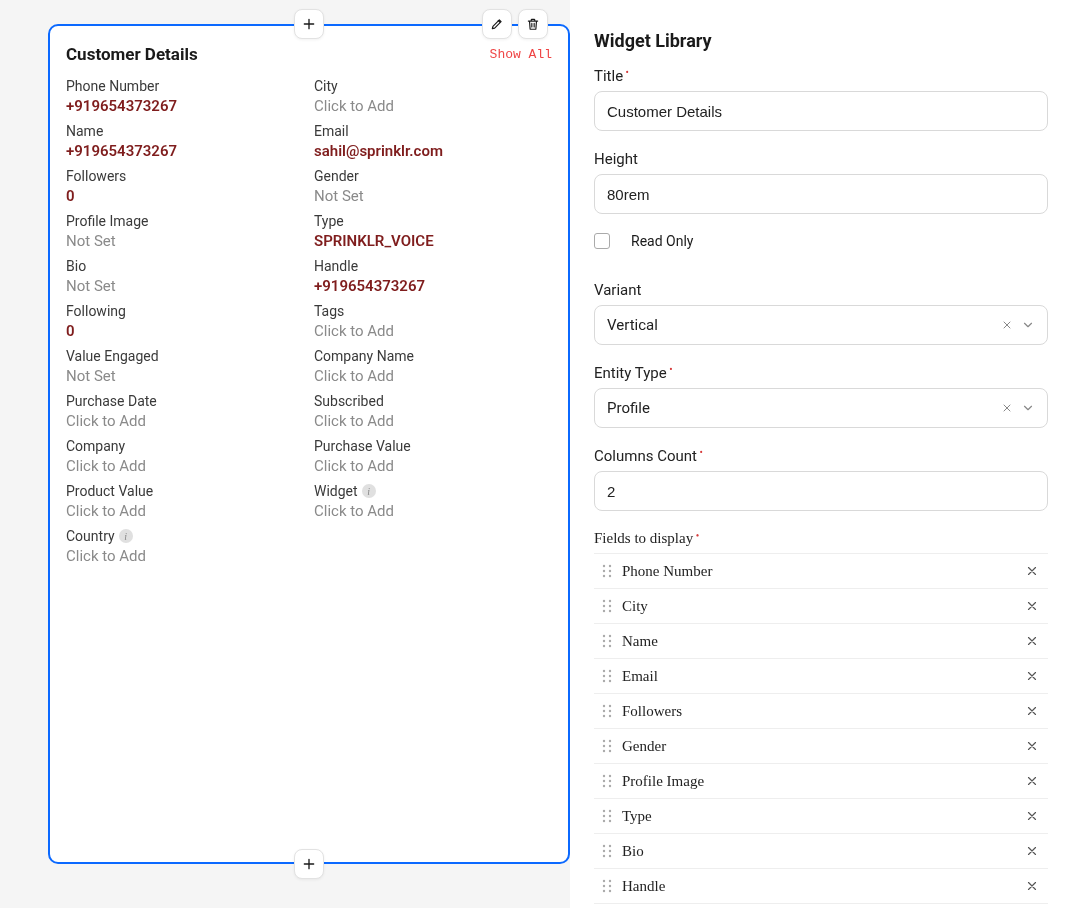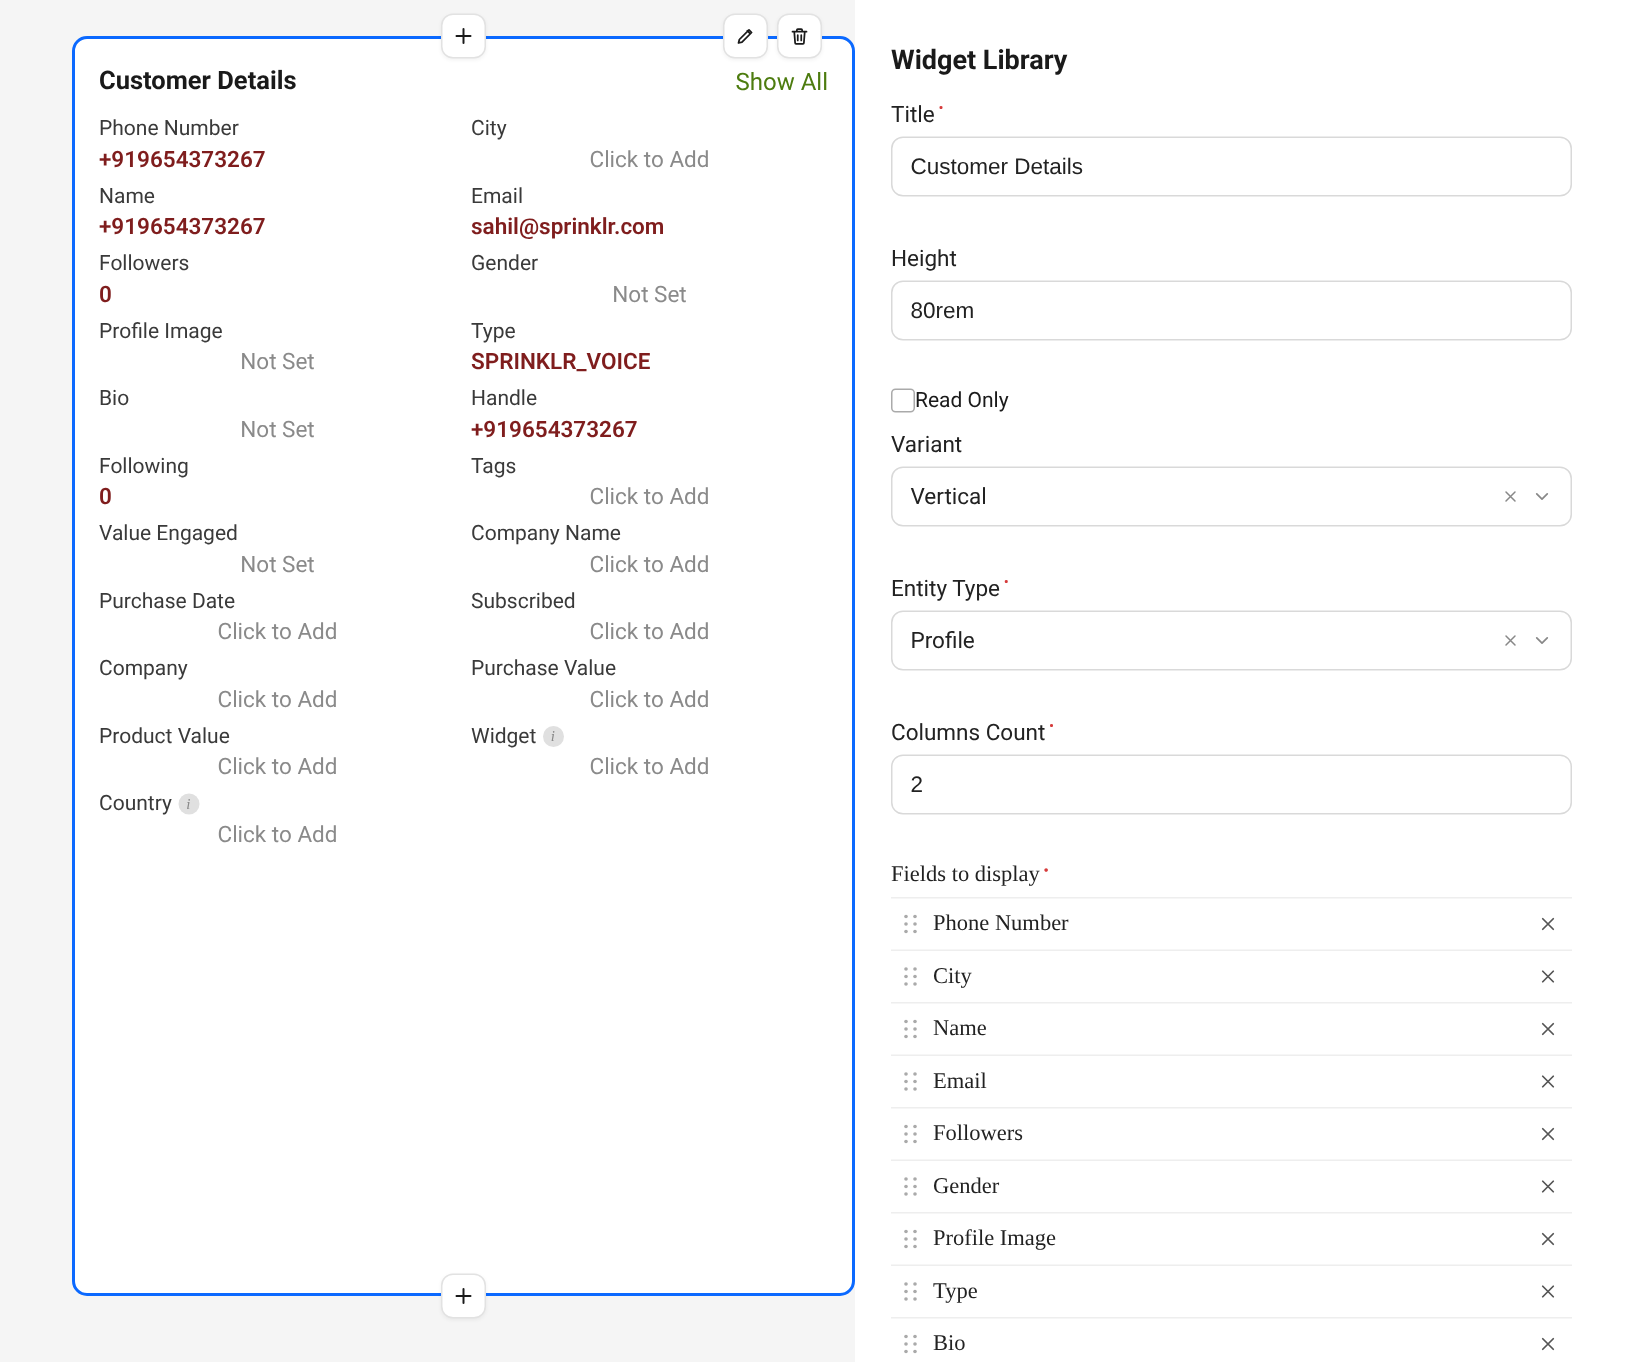--- a/index.html
+++ b/index.html
@@ -43,23 +43,24 @@
     display: flex;
     justify-content: space-between;
     align-items: center;
     margin-bottom: 14px;
   }
   .card-title {
     font-size: 17px;
     font-weight: 700;
   }
   .show-all {
-    font-size: 16px;
-    color: #4d7c0f;
+    font-size: 13px;
+    color: #ef4444;
     cursor: pointer;
+    font-family: Liberation Mono, monospace;
   }
   .details-grid {
     display: grid;
     grid-template-columns: 1fr 1fr;
     column-gap: 10px;
     row-gap: 10px;
   }
   .field {
     margin-bottom: 8px;
   }
@@ -72,21 +73,20 @@
     gap: 4px;
   }
   .field-value {
     font-size: 15px;
     font-weight: 600;
     color: #7f1d1d;
   }
   .field-value.muted {
     font-weight: 400;
     color: #8a8a8a;
-    text-align: center;
   }
   .info-badge {
     width: 14px;
     height: 14px;
     border-radius: 50%;
     background: #e0e0e0;
     color: #888;
     font-size: 10px;
     font-style: italic;
     display: inline-flex;
@@ -121,21 +121,21 @@
   }
   .float-pair .float-btn { position: static; }
   .icon-stroke { stroke: currentColor; fill: none; stroke-width: 2; stroke-linecap: round; stroke-linejoin: round; }
   
   
   .panel-title {
     font-size: 18px;
     font-weight: 700;
     margin-bottom: 16px;
   }
-  .form-group { margin-bottom: 32px; }
+  .form-group { margin-bottom: 19px; }
   .form-label {
     font-size: 15px;
     color: #222;
     margin-bottom: 6px;
     display: block;
   }
   .req::after {
     content: " •";
     color: #d63b3b;
     font-size: 10px;
@@ -160,22 +160,22 @@
   }
   .select-icons {
     display: flex;
     align-items: center;
     gap: 8px;
     color: #888;
   }
   .checkbox-row {
     display: flex;
     align-items: center;
-    gap: 0;
-    margin-bottom: 12px;
+    gap: 21px;
+    margin-bottom: 32px;
   }
   .checkbox-box {
     width: 16px;
     height: 16px;
     border: 1.5px solid #aaa;
     border-radius: 3px;
     cursor: pointer;
   }
   .field-list {
     border-top: 1px solid #eee;

